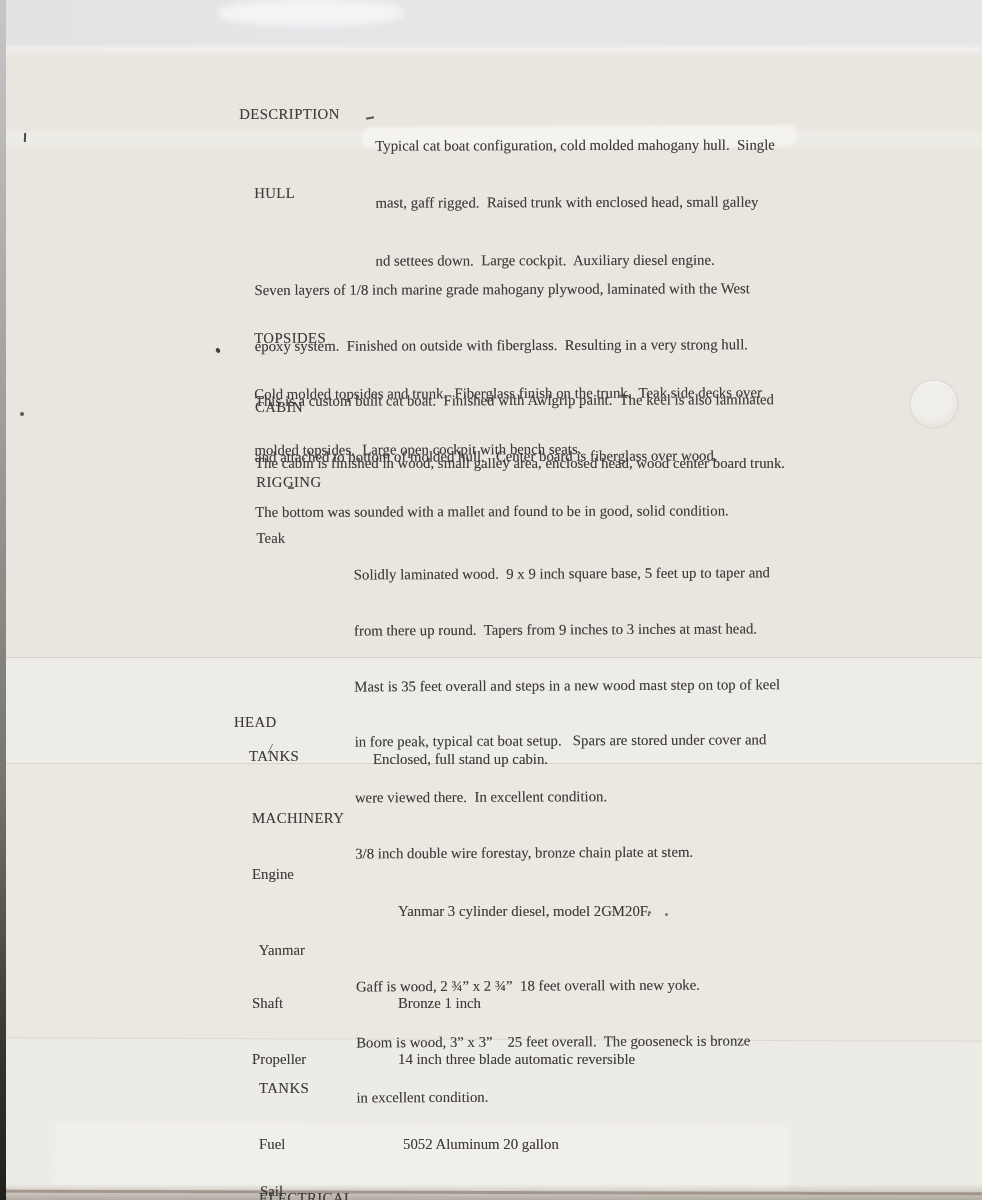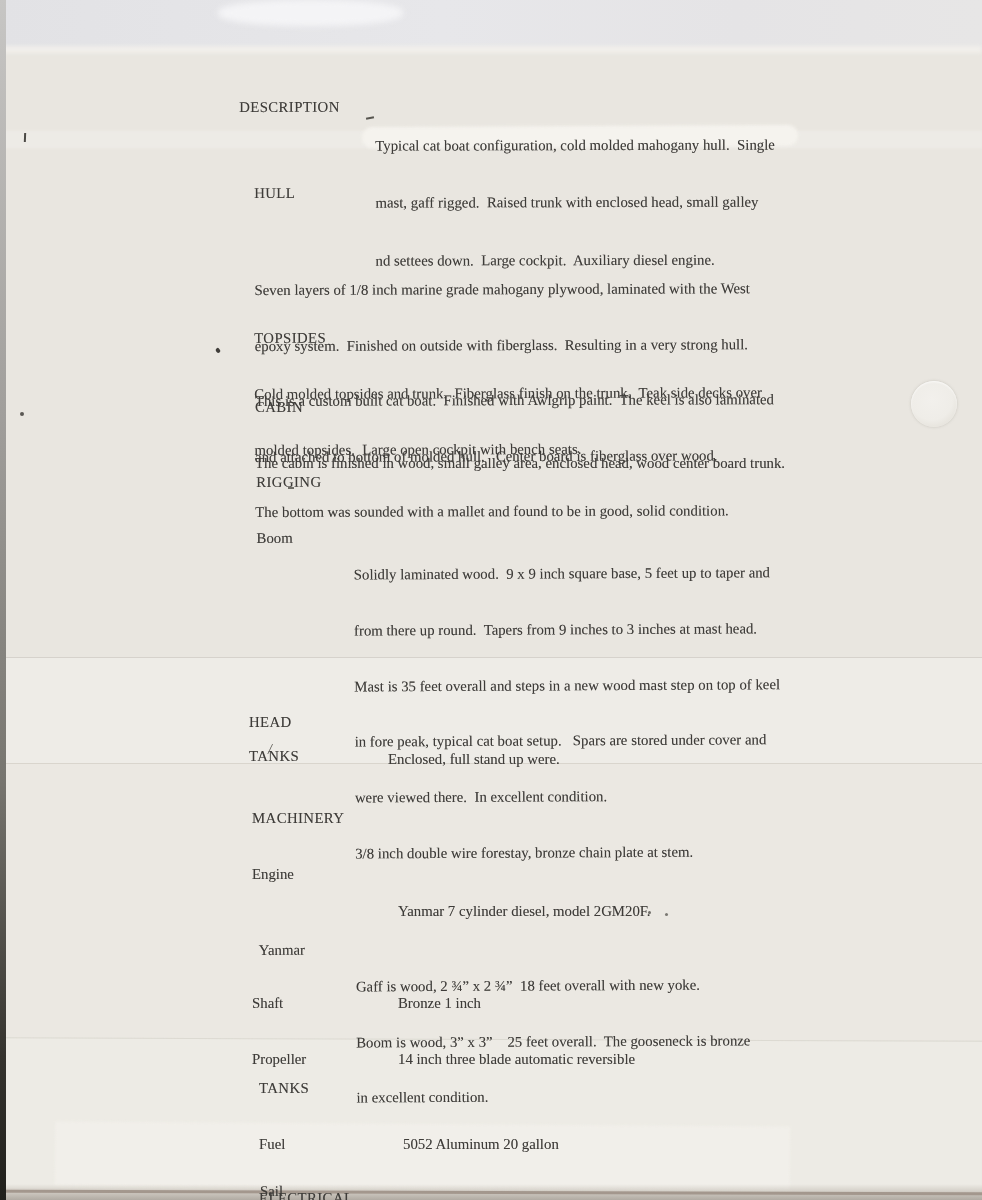--- a/index.html
+++ b/index.html
@@ -38,21 +38,21 @@
   .prefix-mark{left:366px;top:117px;width:8px;height:2px;transform:rotate(-10deg);background:#57554f;}
   .panel-dots{left:648px;top:911px;width:3px;height:3px;border-radius:50%;background:#6f6d68;box-shadow:17px 2px 0 #7a7872;}
   
   .sec{position:absolute;font-size:14.8px;line-height:18.5px;
     text-shadow:0 0 .5px rgba(62,60,57,.4);white-space:pre;}
   .heading{letter-spacing:.4px;line-height:19px;}
   .row{display:flex;align-items:flex-start;}
   .lbl{flex:0 0 auto;}
   .val{flex:0 0 auto;}
   .desc-sec{line-height:19.2px;}
-  .desc-sec .lbl{width:136px;letter-spacing:.4px;}
+  .desc-sec .lbl{width:136px;letter-spacing:.4px;margin-top:7px;}
   .hull-sec .lines{margin-top:4px;}
   .rig-sec .lbl{width:97px;}
   .rig-sec .ln{line-height:18.8px;}
   .row-gap-sm{margin-top:3px;}
   .head-sec .lbl,.galley-sec .lbl{width:139px;letter-spacing:.4px;}
   .mach-sec .lbl{width:146px;}
   .mach-sec .ln{line-height:18.3px;}
   .indent-1{padding-left:160px;}
   .tanks-sec .lbl{width:144px;}
   .r-hull{transform:rotate(-.2deg);transform-origin:left top;}
@@ -112,21 +112,21 @@
 </div>
 
 <div class="sec" style="left:255px;top:361px;">
   <div class="heading">CABIN</div>
   <div class="ln">The cabin is finished in wood, small galley area, enclosed head, wood center board trunk.</div>
 </div>
 
 <div class="sec rig-sec r-rig" style="left:256px;top:436px;">
   <div class="heading">RIGGING</div>
   <div class="row">
-    <div class="lbl">Boom</div>
+    <div class="lbl">Teak</div>
     <div class="val">
       <div class="ln">Solidly laminated wood.  9 x 9 inch square base, 5 feet up to taper and</div>
       <div class="ln">from there up round.  Tapers from 9 inches to 3 inches at mast head.</div>
       <div class="ln">Mast is 35 feet overall and steps in a new wood mast step on top of keel</div>
       <div class="ln">in fore peak, typical cat boat setup.   Spars are stored under cover and</div>
       <div class="ln">were viewed there.  In excellent condition.</div>
       <div class="ln">3/8 inch double wire forestay, bronze chain plate at stem.</div>
     </div>
   </div>
   <div class="row row-gap-sm">
@@ -138,41 +138,41 @@
     </div>
   </div>
   <div class="row">
     <div class="lbl">Sail</div>
     <div class="val">
       
     </div>
   </div>
 </div>
 
-<div class="sec head-sec" style="left:249px;top:676px;">
+<div class="sec head-sec" style="left:234px;top:676px;">
   <div class="row">
     <div class="lbl">HEAD</div>
     <div class="val">
-      <div class="ln">Enclosed, full stand up were.</div>
+      <div class="ln">Enclosed, full stand up cabin.</div>
     </div>
   </div>
 </div>
 
 <div class="sec galley-sec" style="left:249px;top:710px;">
   <div class="row">
     <div class="lbl">TANKS</div>
   </div>
 </div>
 
 <div class="sec mach-sec" style="left:252px;top:772px;">
   <div class="heading">MACHINERY</div>
   <div class="row">
     <div class="lbl">Engine</div>
     <div class="val">
-      <div class="ln">Yanmar 7 cylinder diesel, model 2GM20F.</div>
+      <div class="ln">Yanmar 3 cylinder diesel, model 2GM20F.</div>
     </div>
   </div>
   <div class="row">
     <div class="lbl">Shaft</div>
     <div class="val"><div class="ln">Bronze 1 inch</div></div>
   </div>
   <div class="row">
     <div class="lbl">Propeller</div>
     <div class="val"><div class="ln">14 inch three blade automatic reversible</div></div>
   </div>

